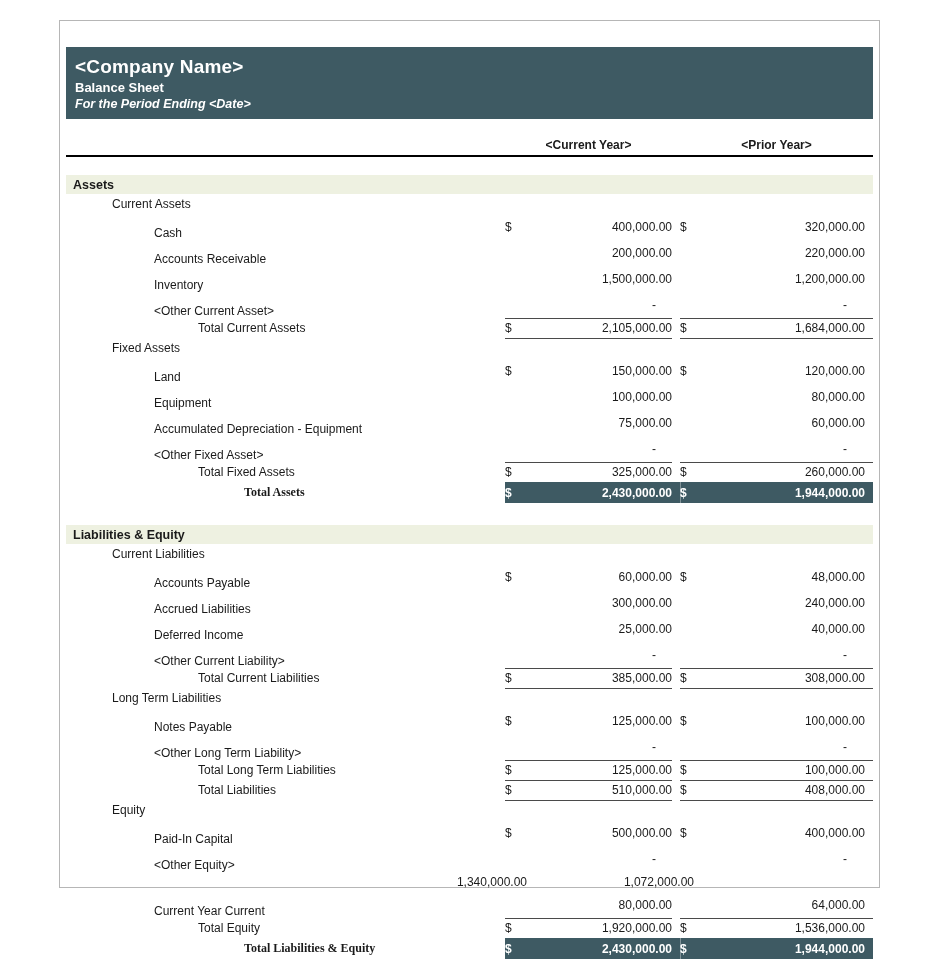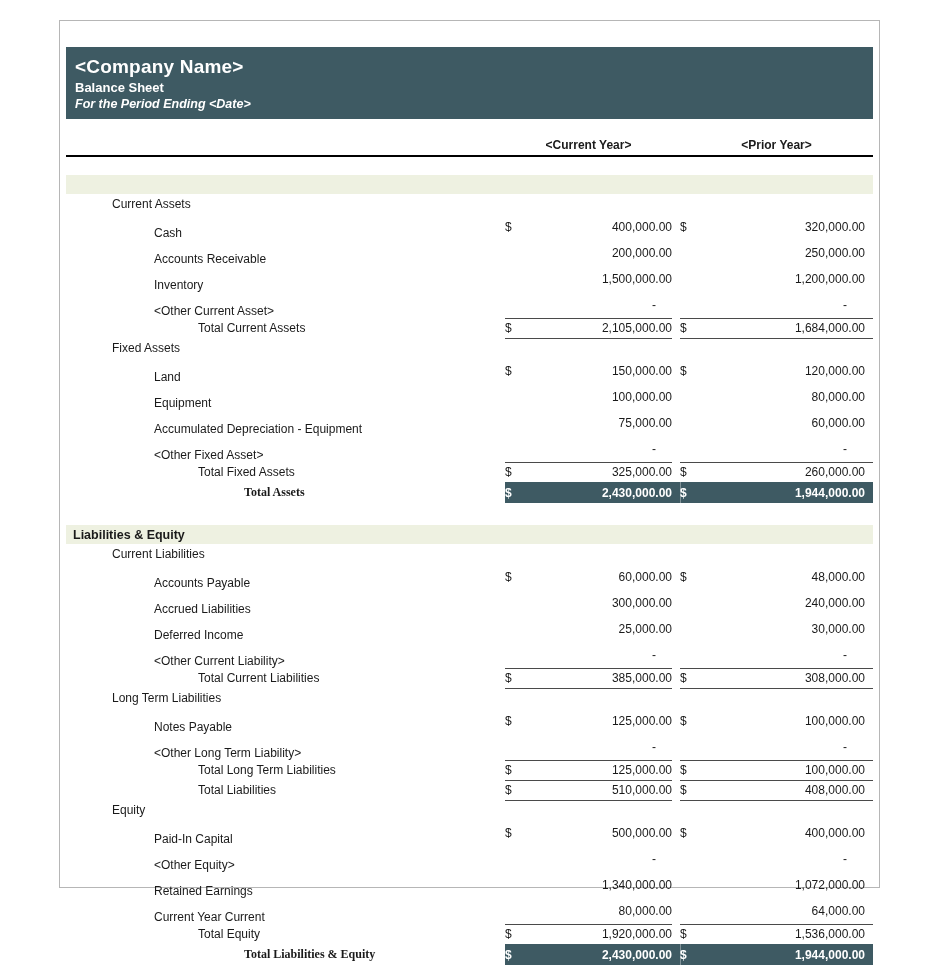--- a/index.html
+++ b/index.html
@@ -95,20 +95,21 @@
     </div>
   </div>
 
   <div class="grid colhead">
     <div class="ch cur">&lt;Current Year&gt;</div>
     <div class="ch pri">&lt;Prior Year&gt;</div>
   </div>
 
   <div class="rows">
       <div class="grid row section">
+        <div class="label ind0">Assets</div>
         <div class="sym s1"></div>
         <div class="amt a1"></div>
         <div class="gap"></div>
         <div class="sym s2"></div>
         <div class="amt a2"></div>
       </div>
       <div class="grid row subsection">
         <div class="label ind1">Current Assets</div>
         <div class="sym s1"></div>
         <div class="amt a1"></div>
@@ -123,21 +124,21 @@
         <div class="gap"></div>
         <div class="sym s2">$</div>
         <div class="amt a2">320,000.00</div>
       </div>
       <div class="grid row item">
         <div class="label ind2">Accounts Receivable</div>
         <div class="sym s1"></div>
         <div class="amt a1">200,000.00</div>
         <div class="gap"></div>
         <div class="sym s2"></div>
-        <div class="amt a2">250,000.00</div>
+        <div class="amt a2">220,000.00</div>
       </div>
       <div class="grid row item">
         <div class="label ind2">Inventory</div>
         <div class="sym s1"></div>
         <div class="amt a1">1,500,000.00</div>
         <div class="gap"></div>
         <div class="sym s2"></div>
         <div class="amt a2">1,200,000.00</div>
       </div>
       <div class="grid row item u">
@@ -244,21 +245,21 @@
         <div class="gap"></div>
         <div class="sym s2"></div>
         <div class="amt a2">240,000.00</div>
       </div>
       <div class="grid row item">
         <div class="label ind2">Deferred Income</div>
         <div class="sym s1"></div>
         <div class="amt a1">25,000.00</div>
         <div class="gap"></div>
         <div class="sym s2"></div>
-        <div class="amt a2">30,000.00</div>
+        <div class="amt a2">40,000.00</div>
       </div>
       <div class="grid row item u">
         <div class="label ind2">&lt;Other Current Liability&gt;</div>
         <div class="sym s1"></div>
         <div class="amt a1 dash">-</div>
         <div class="gap"></div>
         <div class="sym s2"></div>
         <div class="amt a2 dash">-</div>
       </div>
       <div class="grid row total u">
@@ -327,21 +328,20 @@
       </div>
       <div class="grid row item">
         <div class="label ind2">&lt;Other Equity&gt;</div>
         <div class="sym s1"></div>
         <div class="amt a1 dash">-</div>
         <div class="gap"></div>
         <div class="sym s2"></div>
         <div class="amt a2 dash">-</div>
       </div>
       <div class="grid row item">
-        <div class="label ind2">Retained Earnings</div>
         <div class="sym s1"></div>
         <div class="amt a1">1,340,000.00</div>
         <div class="gap"></div>
         <div class="sym s2"></div>
         <div class="amt a2">1,072,000.00</div>
       </div>
       <div class="grid row item u">
         <div class="label ind2">Current Year Current</div>
         <div class="sym s1"></div>
         <div class="amt a1">80,000.00</div>

